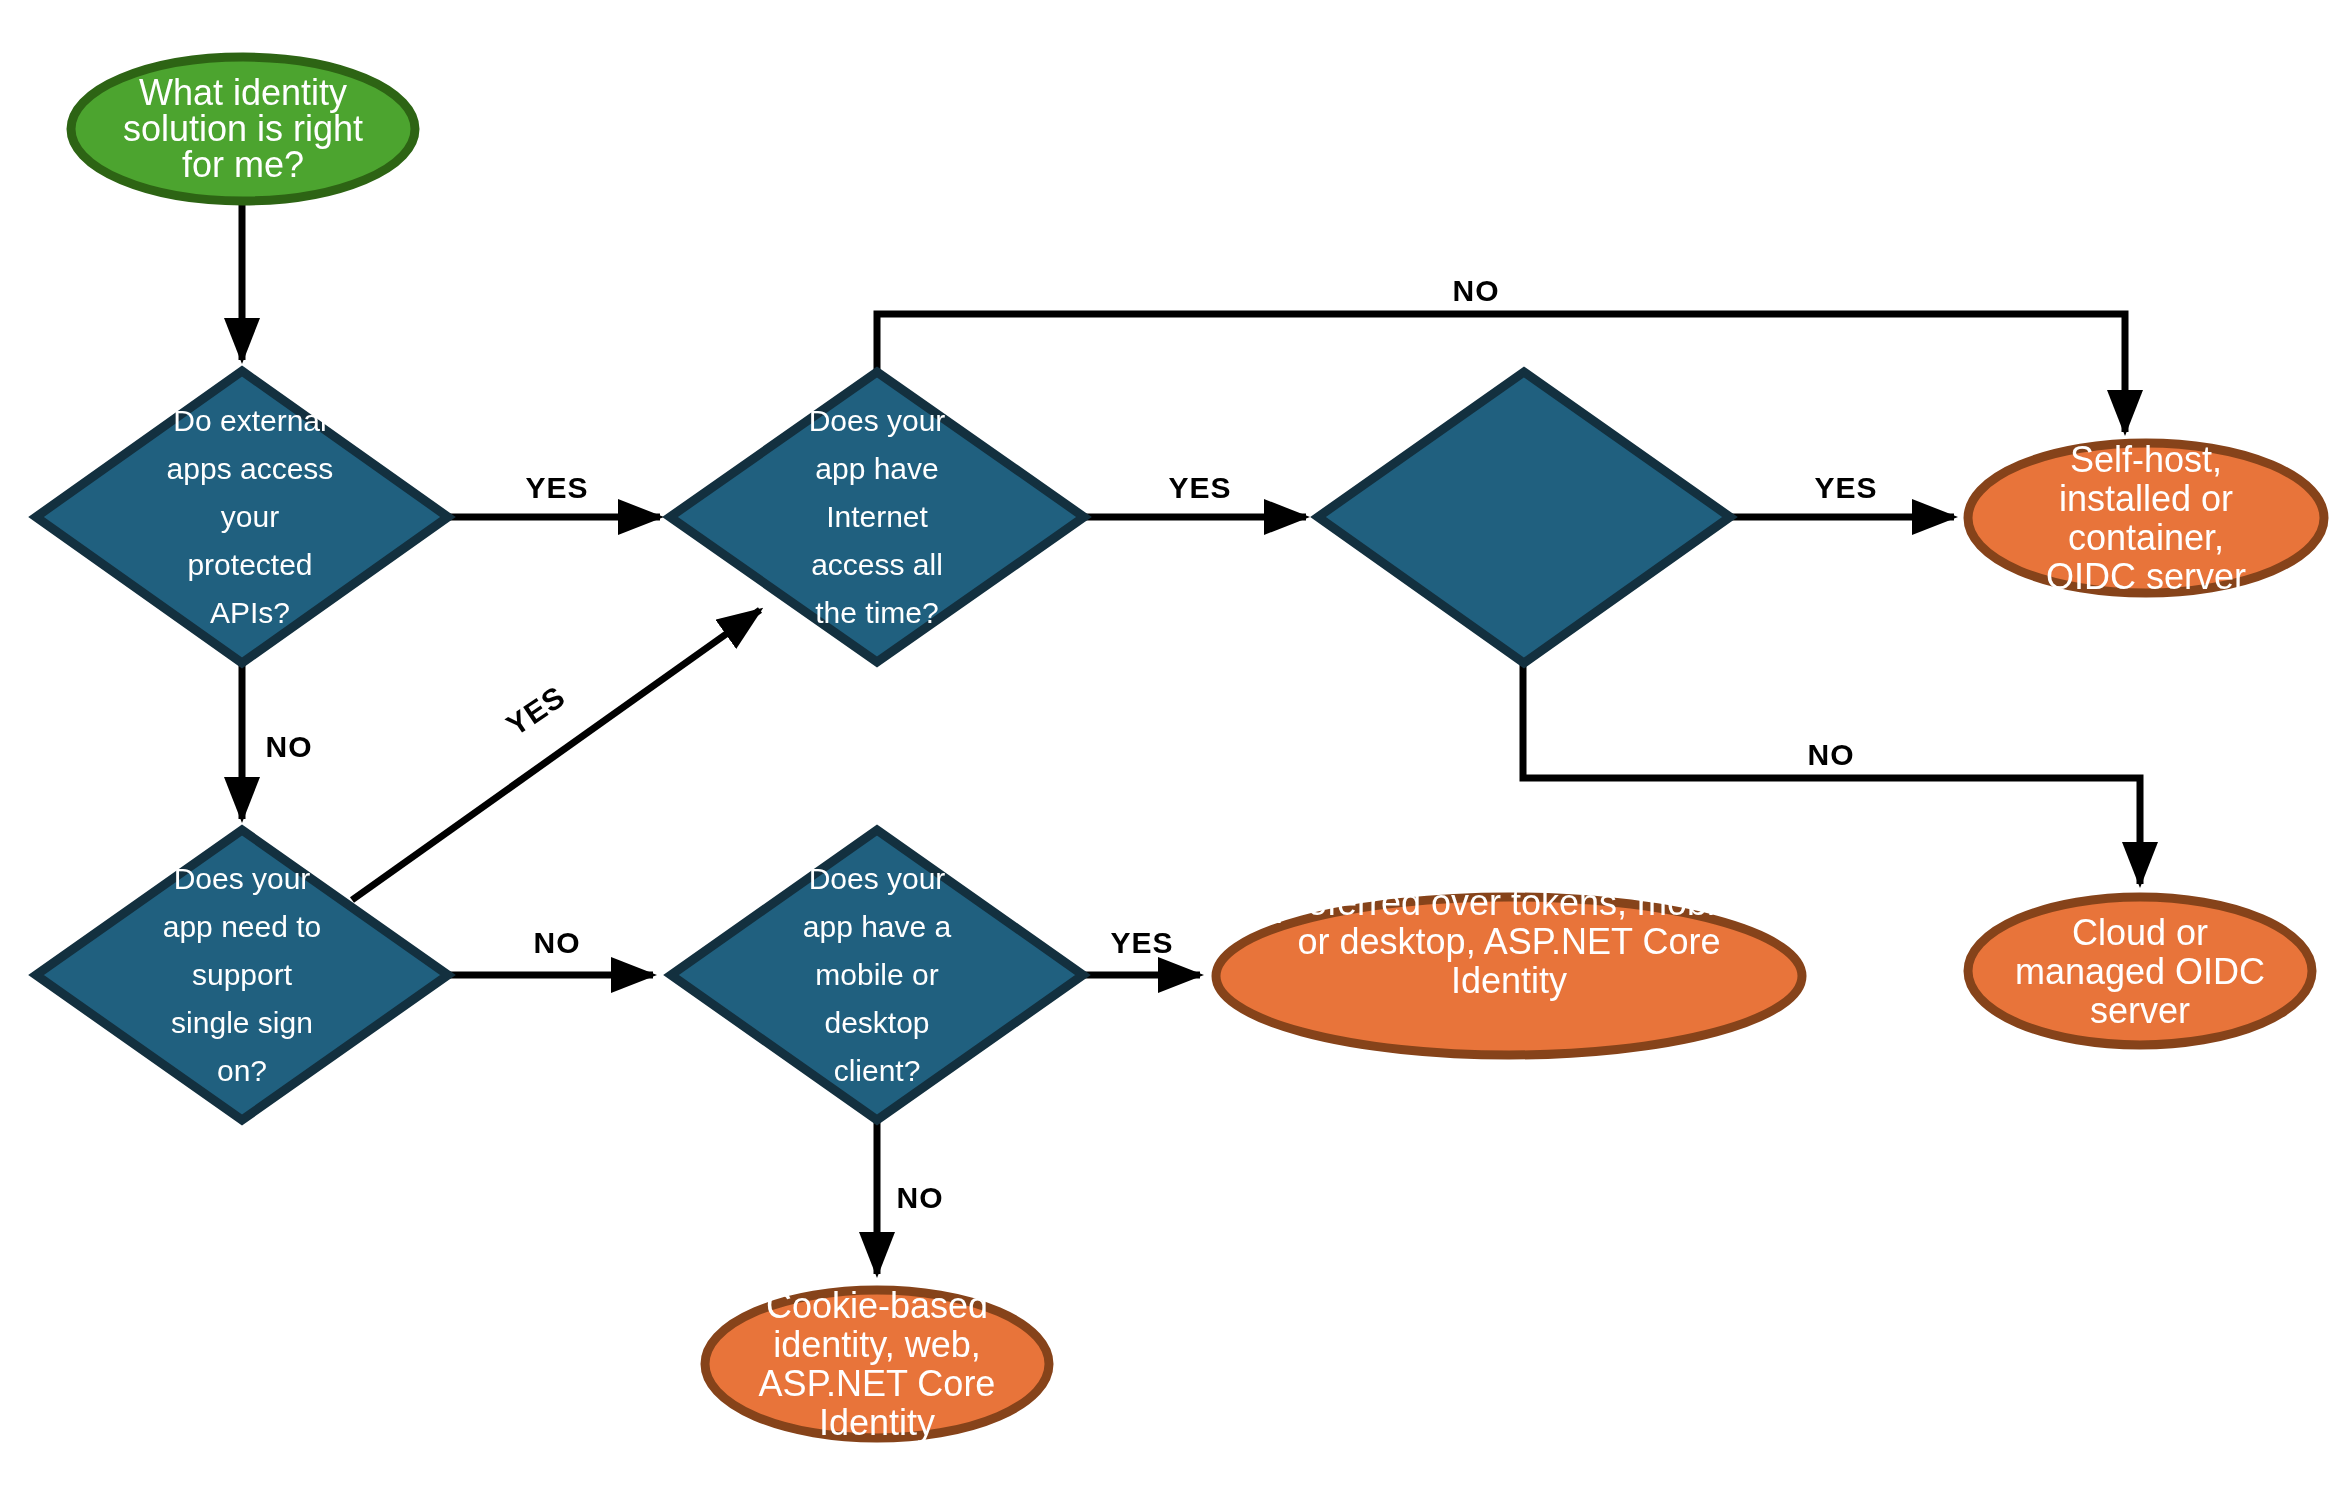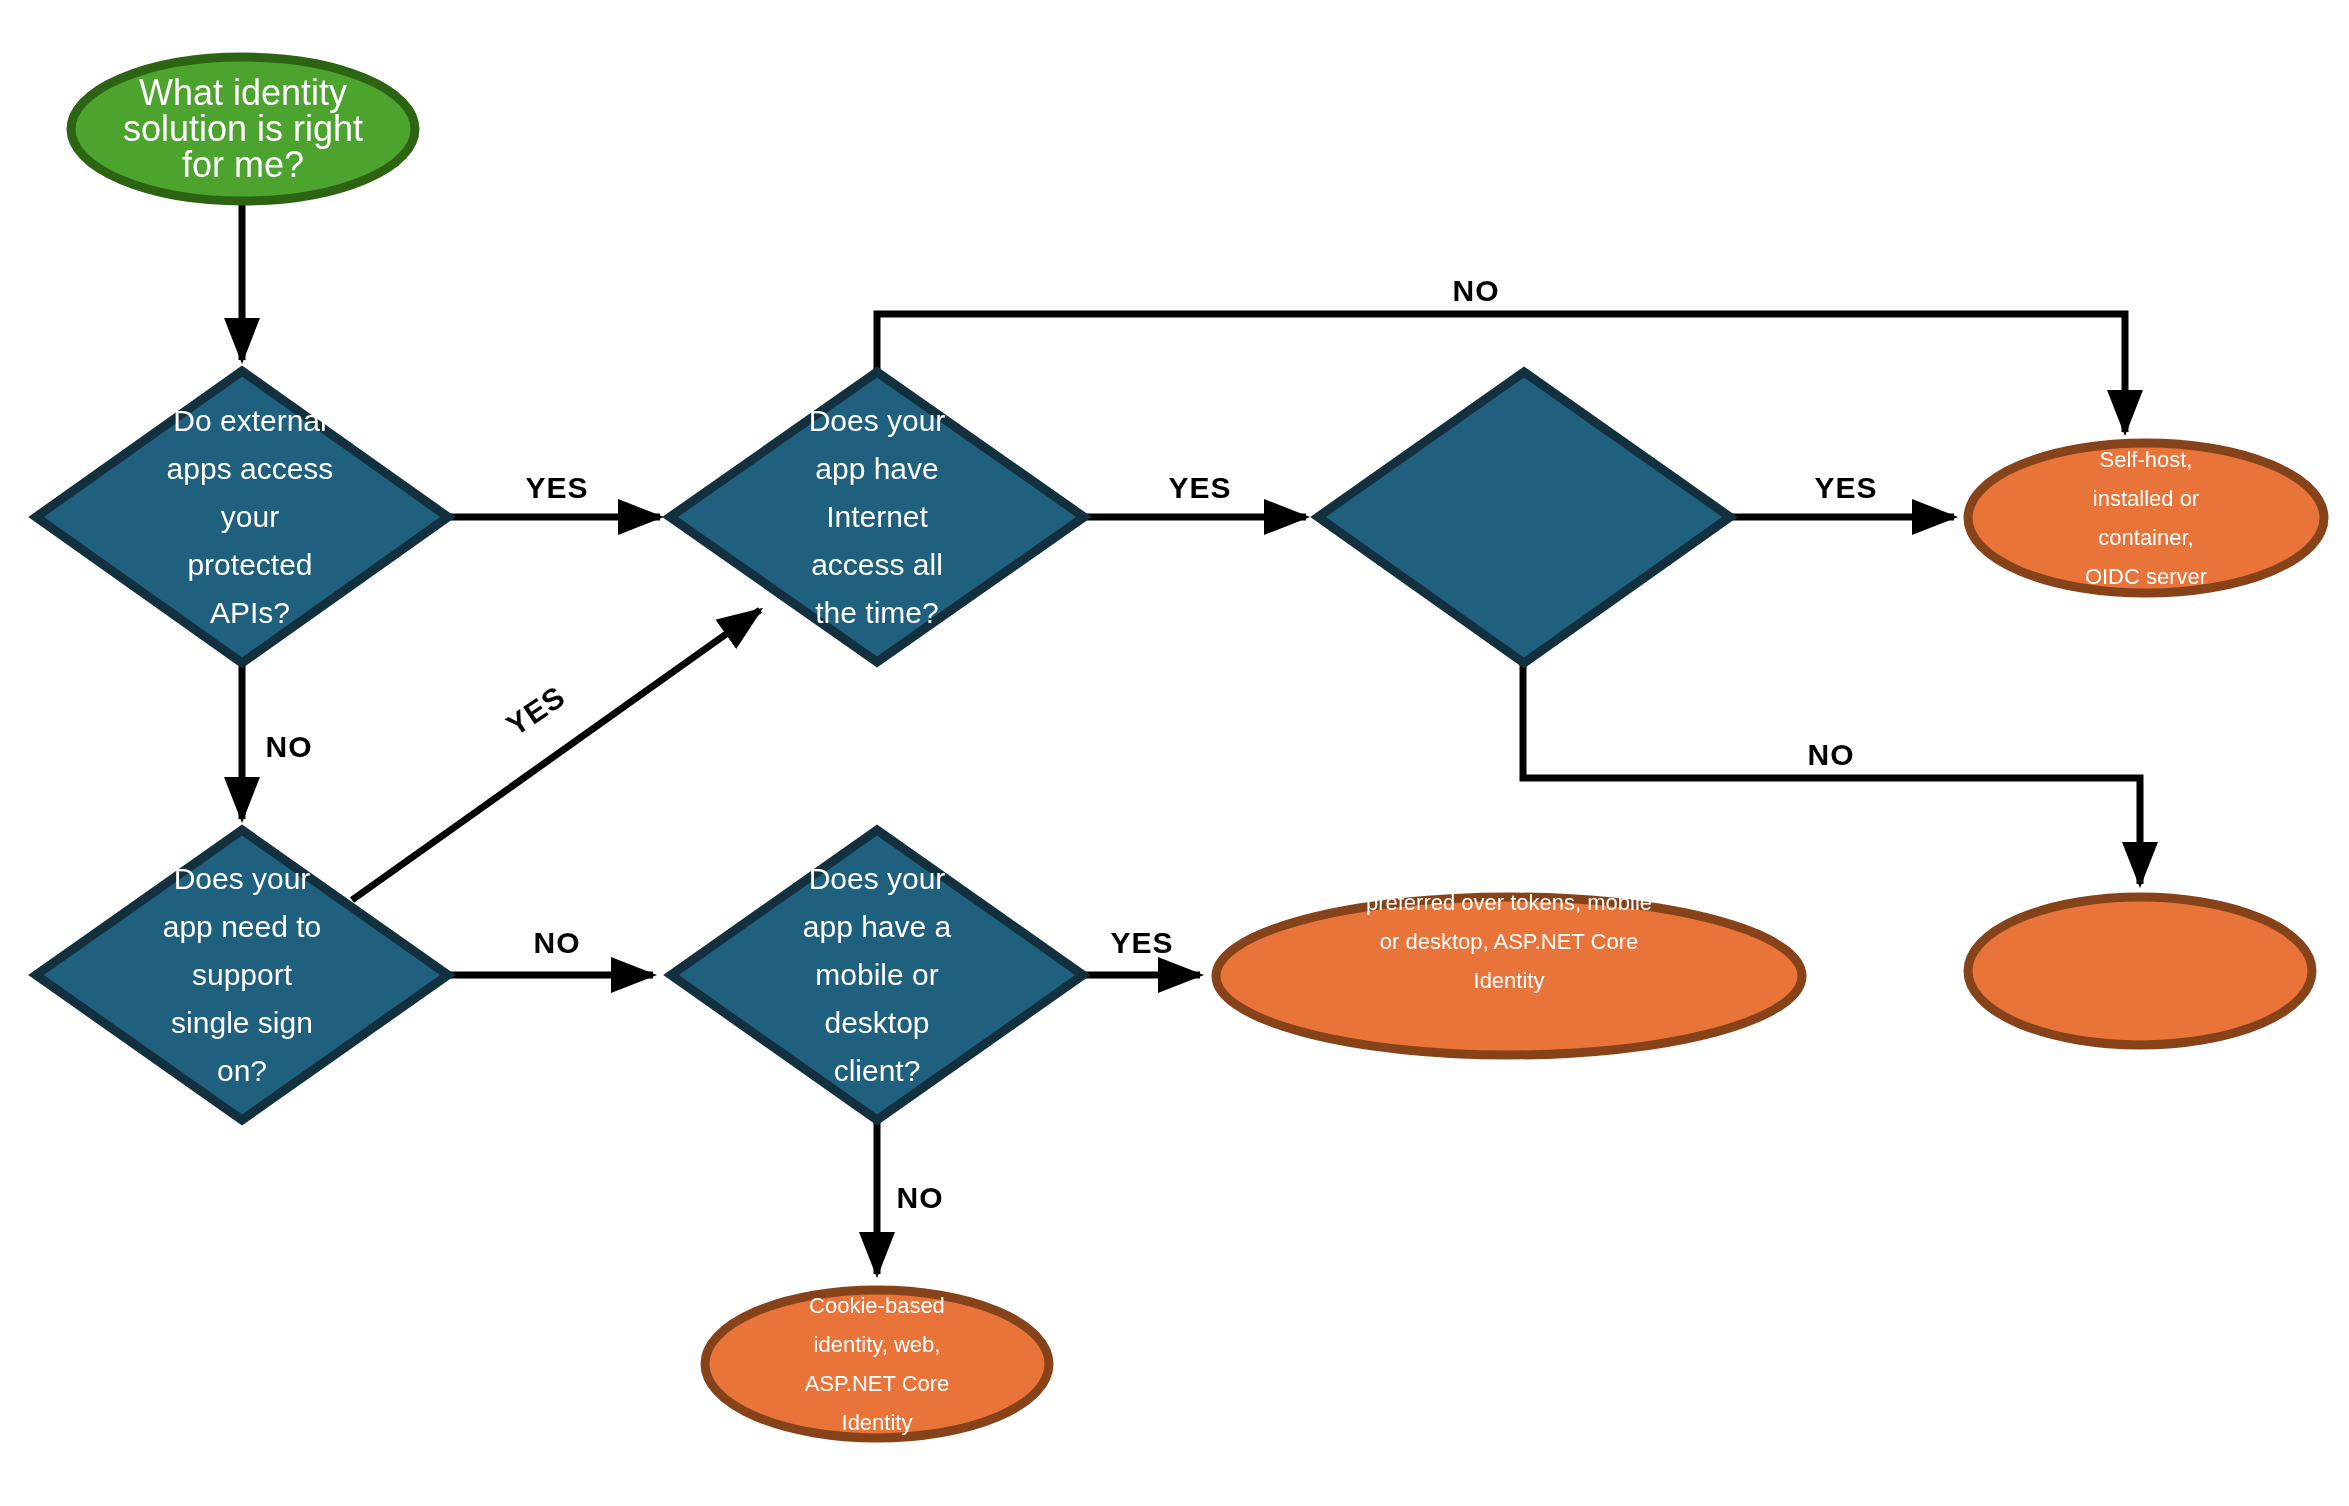--- a/index.html
+++ b/index.html
@@ -42,21 +42,21 @@
     display: flex;
     align-items: center;
     justify-content: center;
     text-align: center;
     white-space: pre-line;
     color: var(--node-text, #ffffff);
     pointer-events: none;
   }
   .diamond-text { font-size: 30px; line-height: 48px; }
   .diamond-text.tight { line-height: 46px; }
-  .ellipse-text { font-size: 22px; line-height: 39px; }
+  .ellipse-text { font-size: 36px; line-height: 39px; }
   .start-text   { font-size: 36px; line-height: 36px; }
   .edge-label {
     position: absolute;
     transform: translate(-50%, -50%);
     color: var(--label-text, #000000);
     font-size: 30px;
     font-weight: 700;
     letter-spacing: 1px;
     white-space: nowrap;
   }
@@ -127,20 +127,23 @@
 app have a
 mobile or
 desktop
 client?</div>
 
   <div class="node-text ellipse-text" style="left:1968px; top:443px; width:356px; height:150px;">Self-host,
 installed or
 container,
 OIDC server</div>
 
+  <div class="node-text ellipse-text" style="left:1968px; top:897px; width:344px; height:148px;">Cloud or
+managed OIDC
+server</div>
 
   <div class="node-text ellipse-text" style="left:1216px; top:843px; width:586px; height:158px;">Cookie-based identity
 preferred over tokens, mobile
 or desktop, ASP.NET Core
 Identity</div>
 
   <div class="node-text ellipse-text" style="left:705px; top:1290px; width:344px; height:148px;">Cookie-based
 identity, web,
 ASP.NET Core
 Identity</div>

